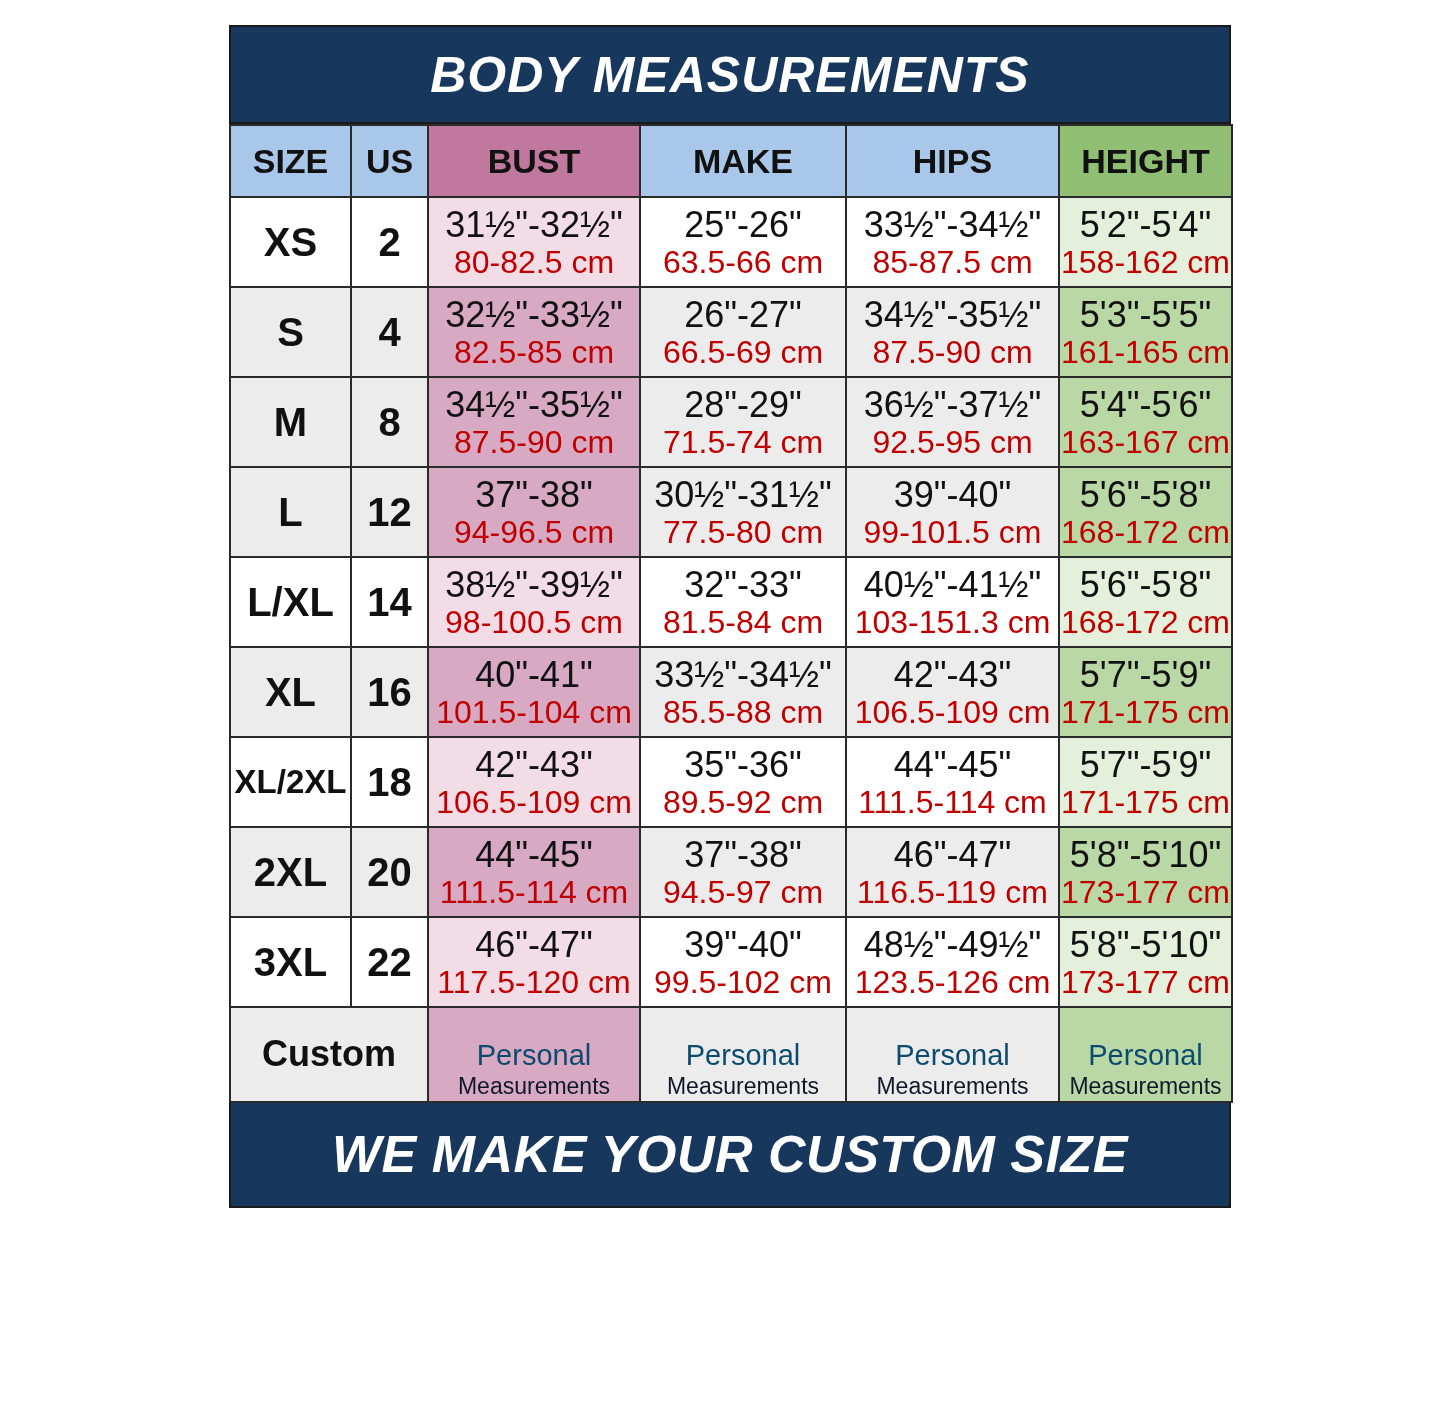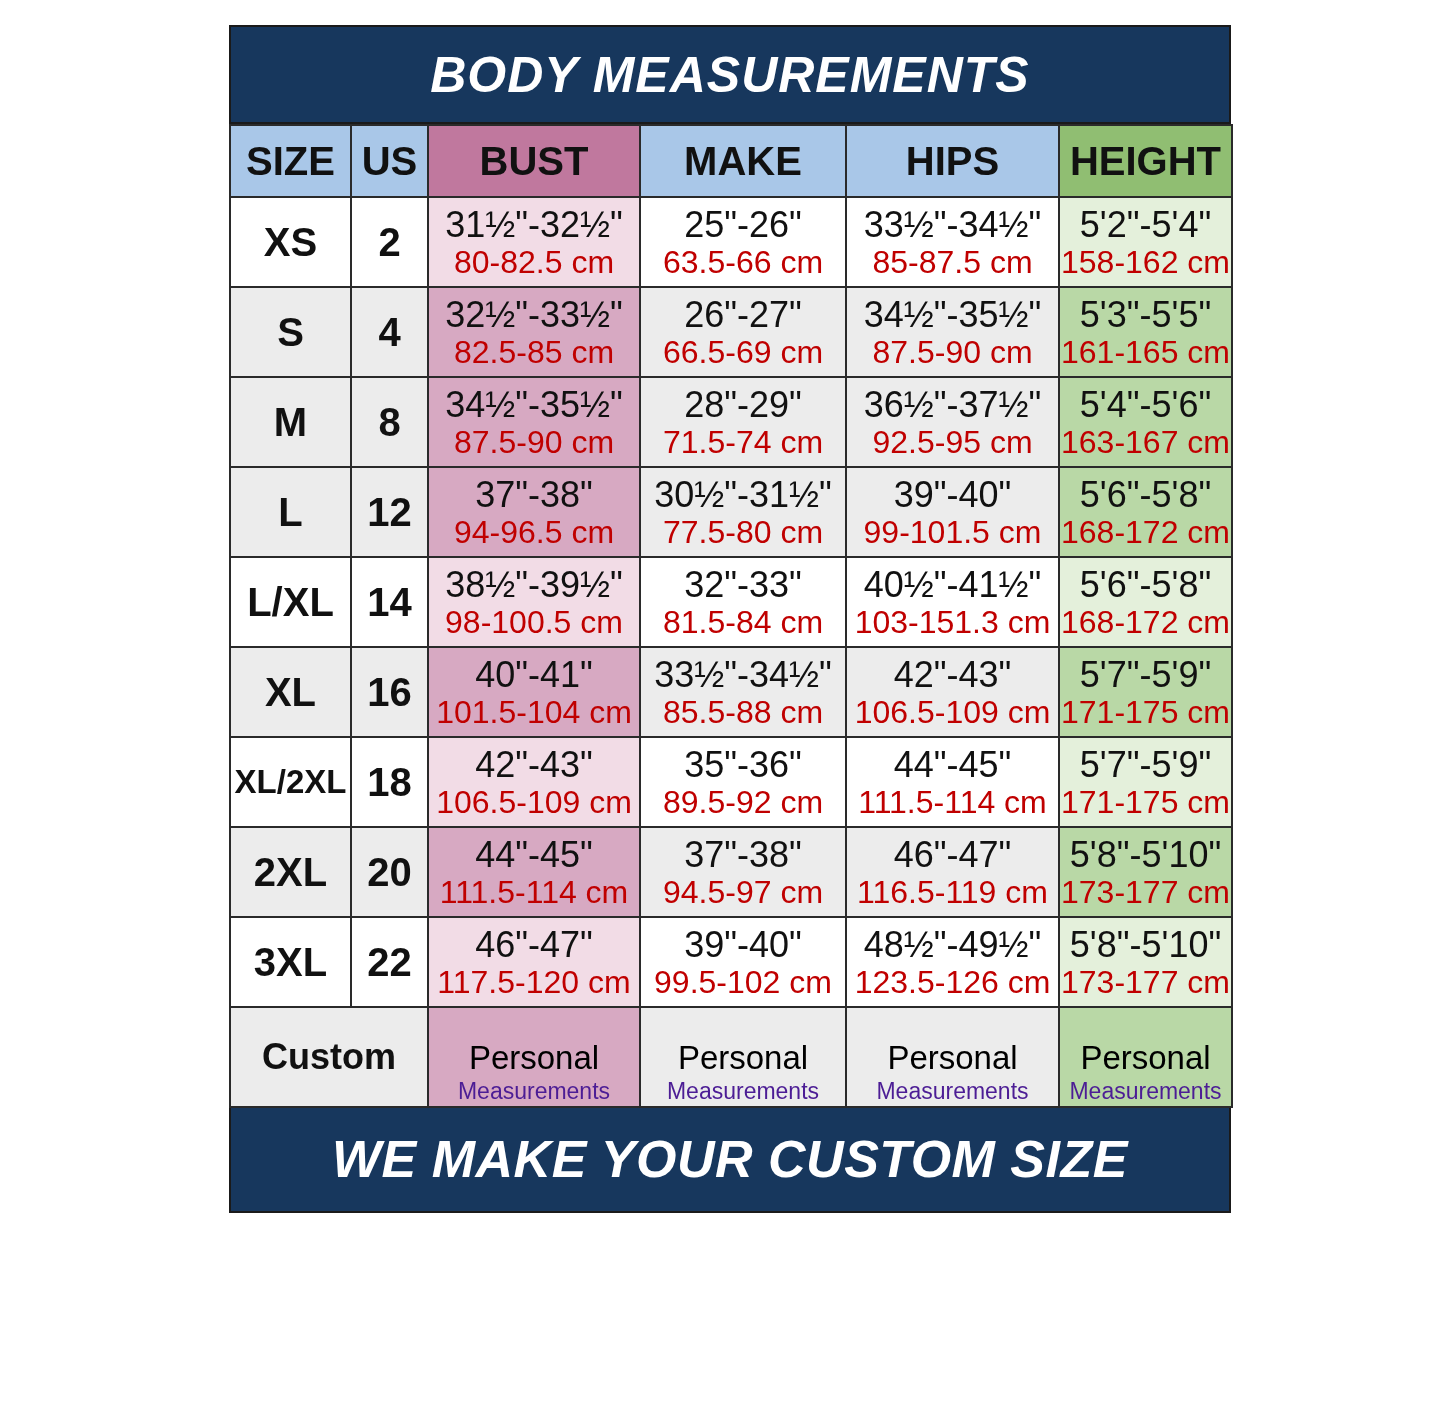--- a/index.html
+++ b/index.html
@@ -48,21 +48,21 @@
   }
   td,th{
     border:2px solid var(--border-dark);
     text-align:center;
     vertical-align:middle;
     padding:0;
     overflow:hidden;
   }
   thead th{
     height:70px;
-    font-size:40px;
+    font-size:34px;
     font-weight:bold;
     background:var(--header-blue);
   }
   th.hdr-pink{background:var(--header-pink);}
   th.hdr-green{background:var(--header-green);}
   tbody tr{height:90px;}
   tr.custom-row{height:92px;}
   .cell-size,.cell-us{
     font-size:40px;font-weight:bold;
   }
@@ -73,22 +73,22 @@
   .cell-measure .cm{
     font-size:32px;line-height:1.12;color:var(--cm-text-red);
   }
   .row-odd td{background:#FFFFFF;}
   .row-even td{background:var(--row-gray);}
   .row-odd td.col-bust{background:var(--pink-light);}
   .row-even td.col-bust{background:var(--pink-dark);}
   .row-odd td.col-height{background:var(--green-light);}
   .row-even td.col-height{background:var(--green-dark);}
   .custom-label{font-size:36px;font-weight:bold;}
-  .custom-cell .p1{font-size:33px;line-height:1.25;color:#000000;margin-top:29px;}
-  .custom-cell .p2{font-size:23px;line-height:1.2;color:#4c1d95;}
+  .custom-cell .p1{font-size:29px;line-height:1.25;color:#0c4a6e;margin-top:29px;}
+  .custom-cell .p2{font-size:23px;line-height:1.2;color:#0f172a;}
 </style>
 </head>
 <body>
 
 <div class="sheet">
 
   <div class="title-bar">
     <span>BODY MEASUREMENTS</span>
   </div>
 

